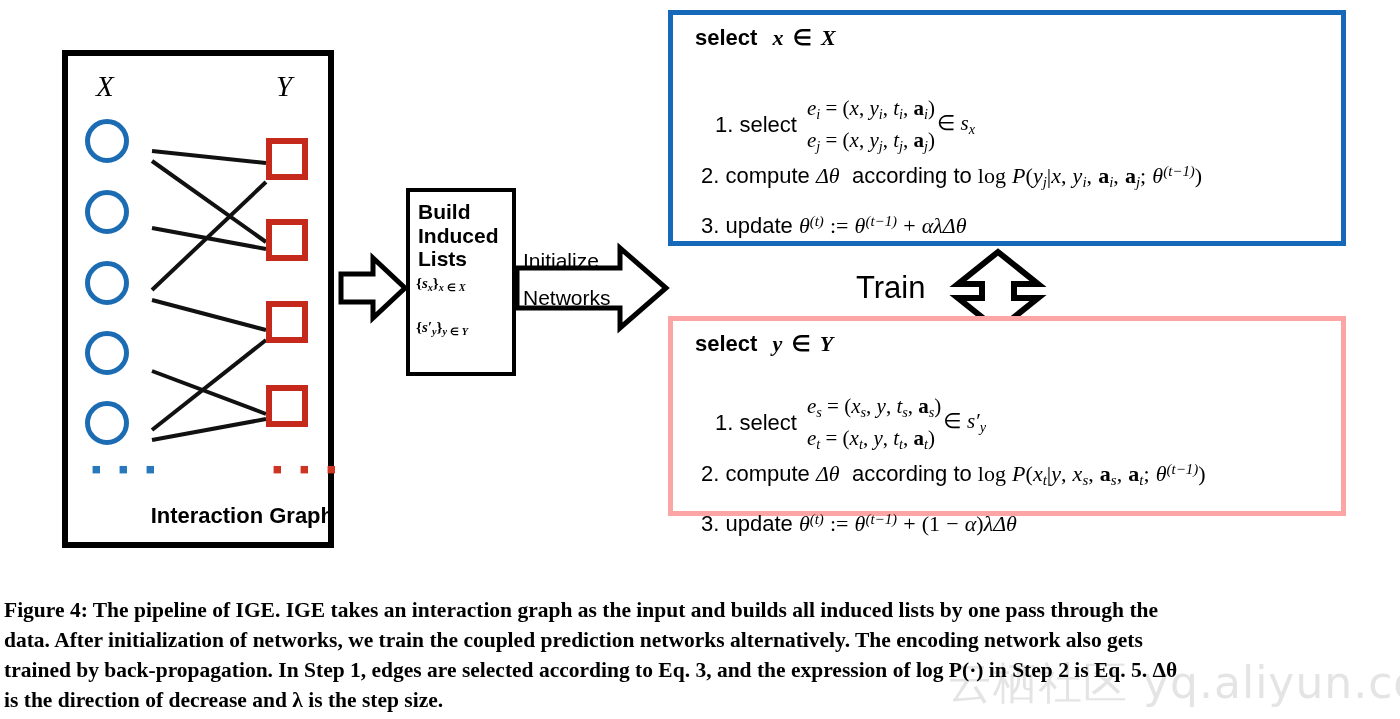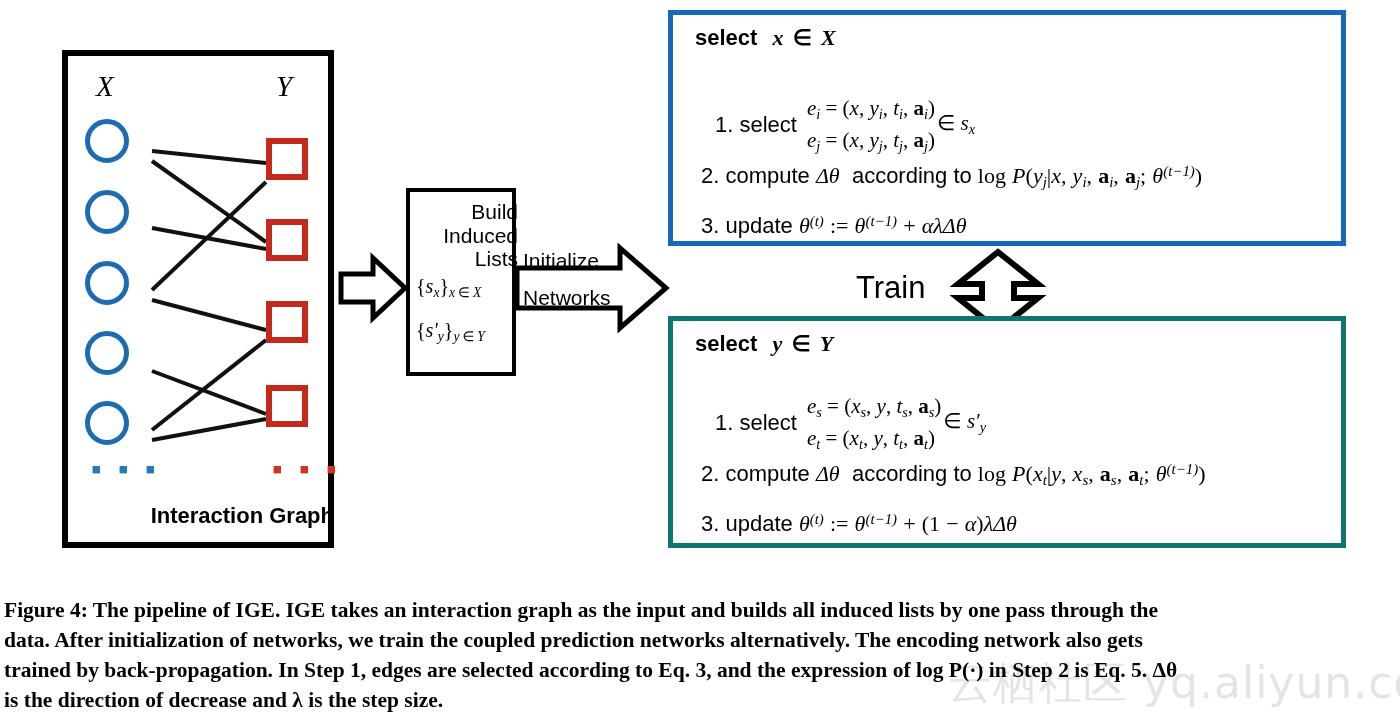--- a/index.html
+++ b/index.html
@@ -16,35 +16,35 @@
   .node-square{position:absolute;width:42px;height:42px;border:6px solid #c4291b;box-sizing:border-box;background:#fff;}
 
   .dots{position:absolute;font-size:30px;font-weight:bold;letter-spacing:4px;line-height:1;}
   .dots-x{left:91px;top:454px;color:#2878bd;}
   .dots-y{left:272px;top:454px;color:#cf3322;}
 
   .ig-caption{position:absolute;left:62px;top:503px;width:272px;text-align:right;font-size:22px;font-weight:bold;}
 
   
   .bil-box{position:absolute;left:406px;top:188px;width:110px;height:188px;border:4px solid #000;background:#fff;box-sizing:border-box;}
-  .bil-title{position:absolute;left:418px;top:200px;width:100px;font-size:21px;font-weight:normal;line-height:1.12;text-align:right;}
-  .bil-math{position:absolute;left:416px;font-family:"Liberation Serif",serif;font-size:20px;white-space:nowrap;}
+  .bil-title{position:absolute;left:418px;top:200px;width:100px;font-size:21px;font-weight:bold;line-height:1.12;}
+  .bil-math{position:absolute;left:416px;font-family:"Liberation Serif",serif;font-size:15px;white-space:nowrap;font-weight:bold;}
   .bil-m1{top:275px;}
   .bil-m2{top:319px;}
 
   
   .arrow-label{position:absolute;font-size:21px;white-space:nowrap;}
   .al-init{left:523px;top:249px;}
   .al-net{left:523px;top:286px;}
   .train-label{position:absolute;left:856px;top:270px;font-size:31px;font-weight:normal;}
 
   
   .algo-box{position:absolute;background:#fff;box-sizing:border-box;}
   .box-blue{left:668px;top:10px;width:678px;height:236px;border:5px solid #1668b8;}
-  .box-red{left:668px;top:316px;width:678px;height:232px;border:5px solid #0f766e;}
+  .box-red{left:668px;top:316px;width:678px;height:200px;border:5px solid #fca5a5;}
 
   .algo-head{position:absolute;left:22px;top:10px;font-size:22px;white-space:nowrap;font-weight:bold;}
   .mi{font-family:"Liberation Serif",serif;font-style:italic;}
   .mr{font-family:"Liberation Serif",serif;font-style:normal;}
   .op{font-family:"Liberation Serif",serif;font-style:normal;padding:0 3px;}
 
   .step{position:absolute;font-size:22px;white-space:nowrap;}
   .step1{left:42px;top:78px;}
   .step2{left:28px;top:148px;}
   .step3{left:28px;top:198px;}

